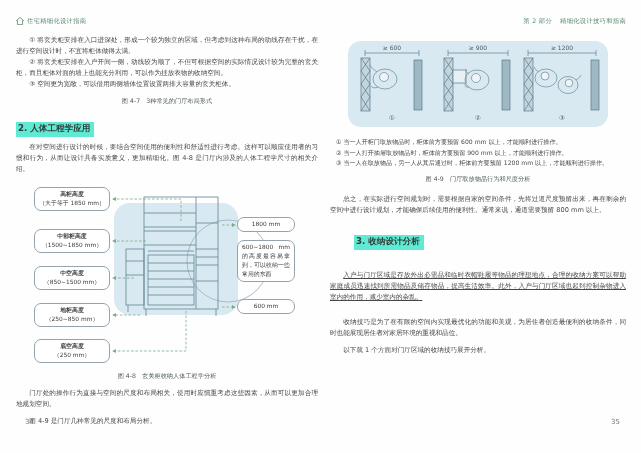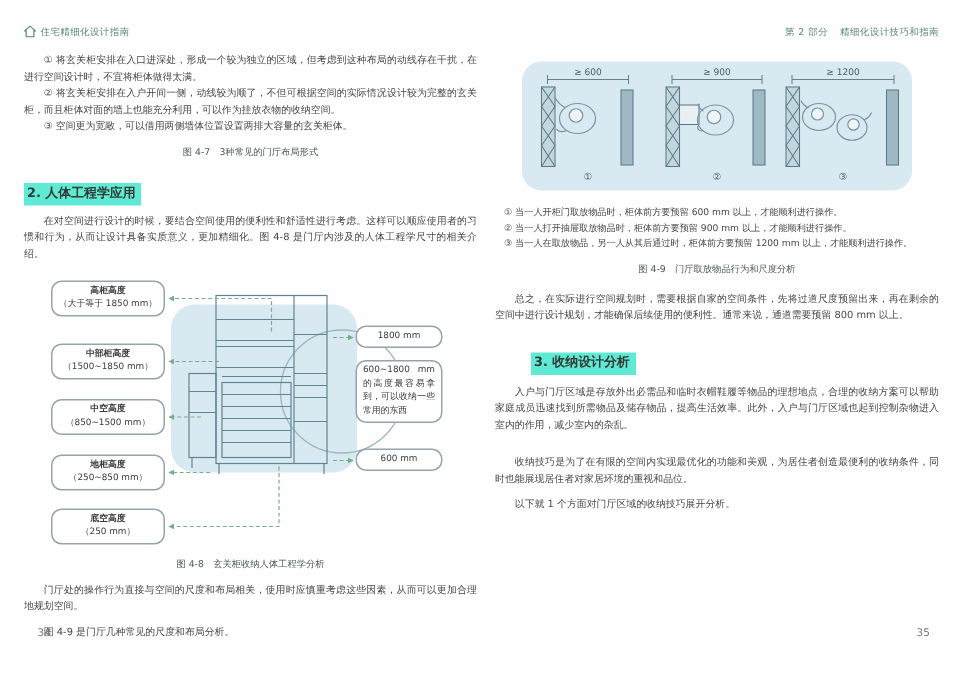--- a/index.html
+++ b/index.html
@@ -238,20 +238,20 @@
     </div>
 
     <div class="caption" style="margin-top:6px;">图 4-9　门厅取放物品行为和尺度分析</div>
 
     <p class="body" style="margin-top:10px;">总之，在实际进行空间规划时，需要根据自家的空间条件，先将过道尺度预留出来，再在剩余的空间中进行设计规划，才能确保后续使用的便利性。通常来说，通道需要预留 800 mm 以上。</p>
 
     <div style="margin-top:13px;padding-left:24px;">
       <span class="sec-head">3. 收纳设计分析</span>
     </div>
 
-    <p class="body" style="margin-top:6px;">入户与门厅区域是存放外出必需品和临时衣帽鞋履等物品的理想地点，合理的收纳方案可以帮助家庭成员迅速找到所需物品及储存物品，提高生活效率。此外，入户与门厅区域也起到控制杂物进入室内的作用，减少室内的杂乱。</p>
+    <p class="body" style="margin-top:20px;text-decoration:underline;">入户与门厅区域是存放外出必需品和临时衣帽鞋履等物品的理想地点，合理的收纳方案可以帮助家庭成员迅速找到所需物品及储存物品，提高生活效率。此外，入户与门厅区域也起到控制杂物进入室内的作用，减少室内的杂乱。</p>
     <p class="body" style="margin-top:14px;">收纳技巧是为了在有限的空间内实现最优化的功能和美观，为居住者创造最便利的收纳条件，同时也能展现居住者对家居环境的重视和品位。</p>
     <p class="body" style="margin-top:6px;">以下就 1 个方面对门厅区域的收纳技巧展开分析。</p>
   </div>
 
   <div class="pagenum pn-l">34</div>
   <div class="pagenum pn-r">35</div>
 </div>
 
 </body></html>

